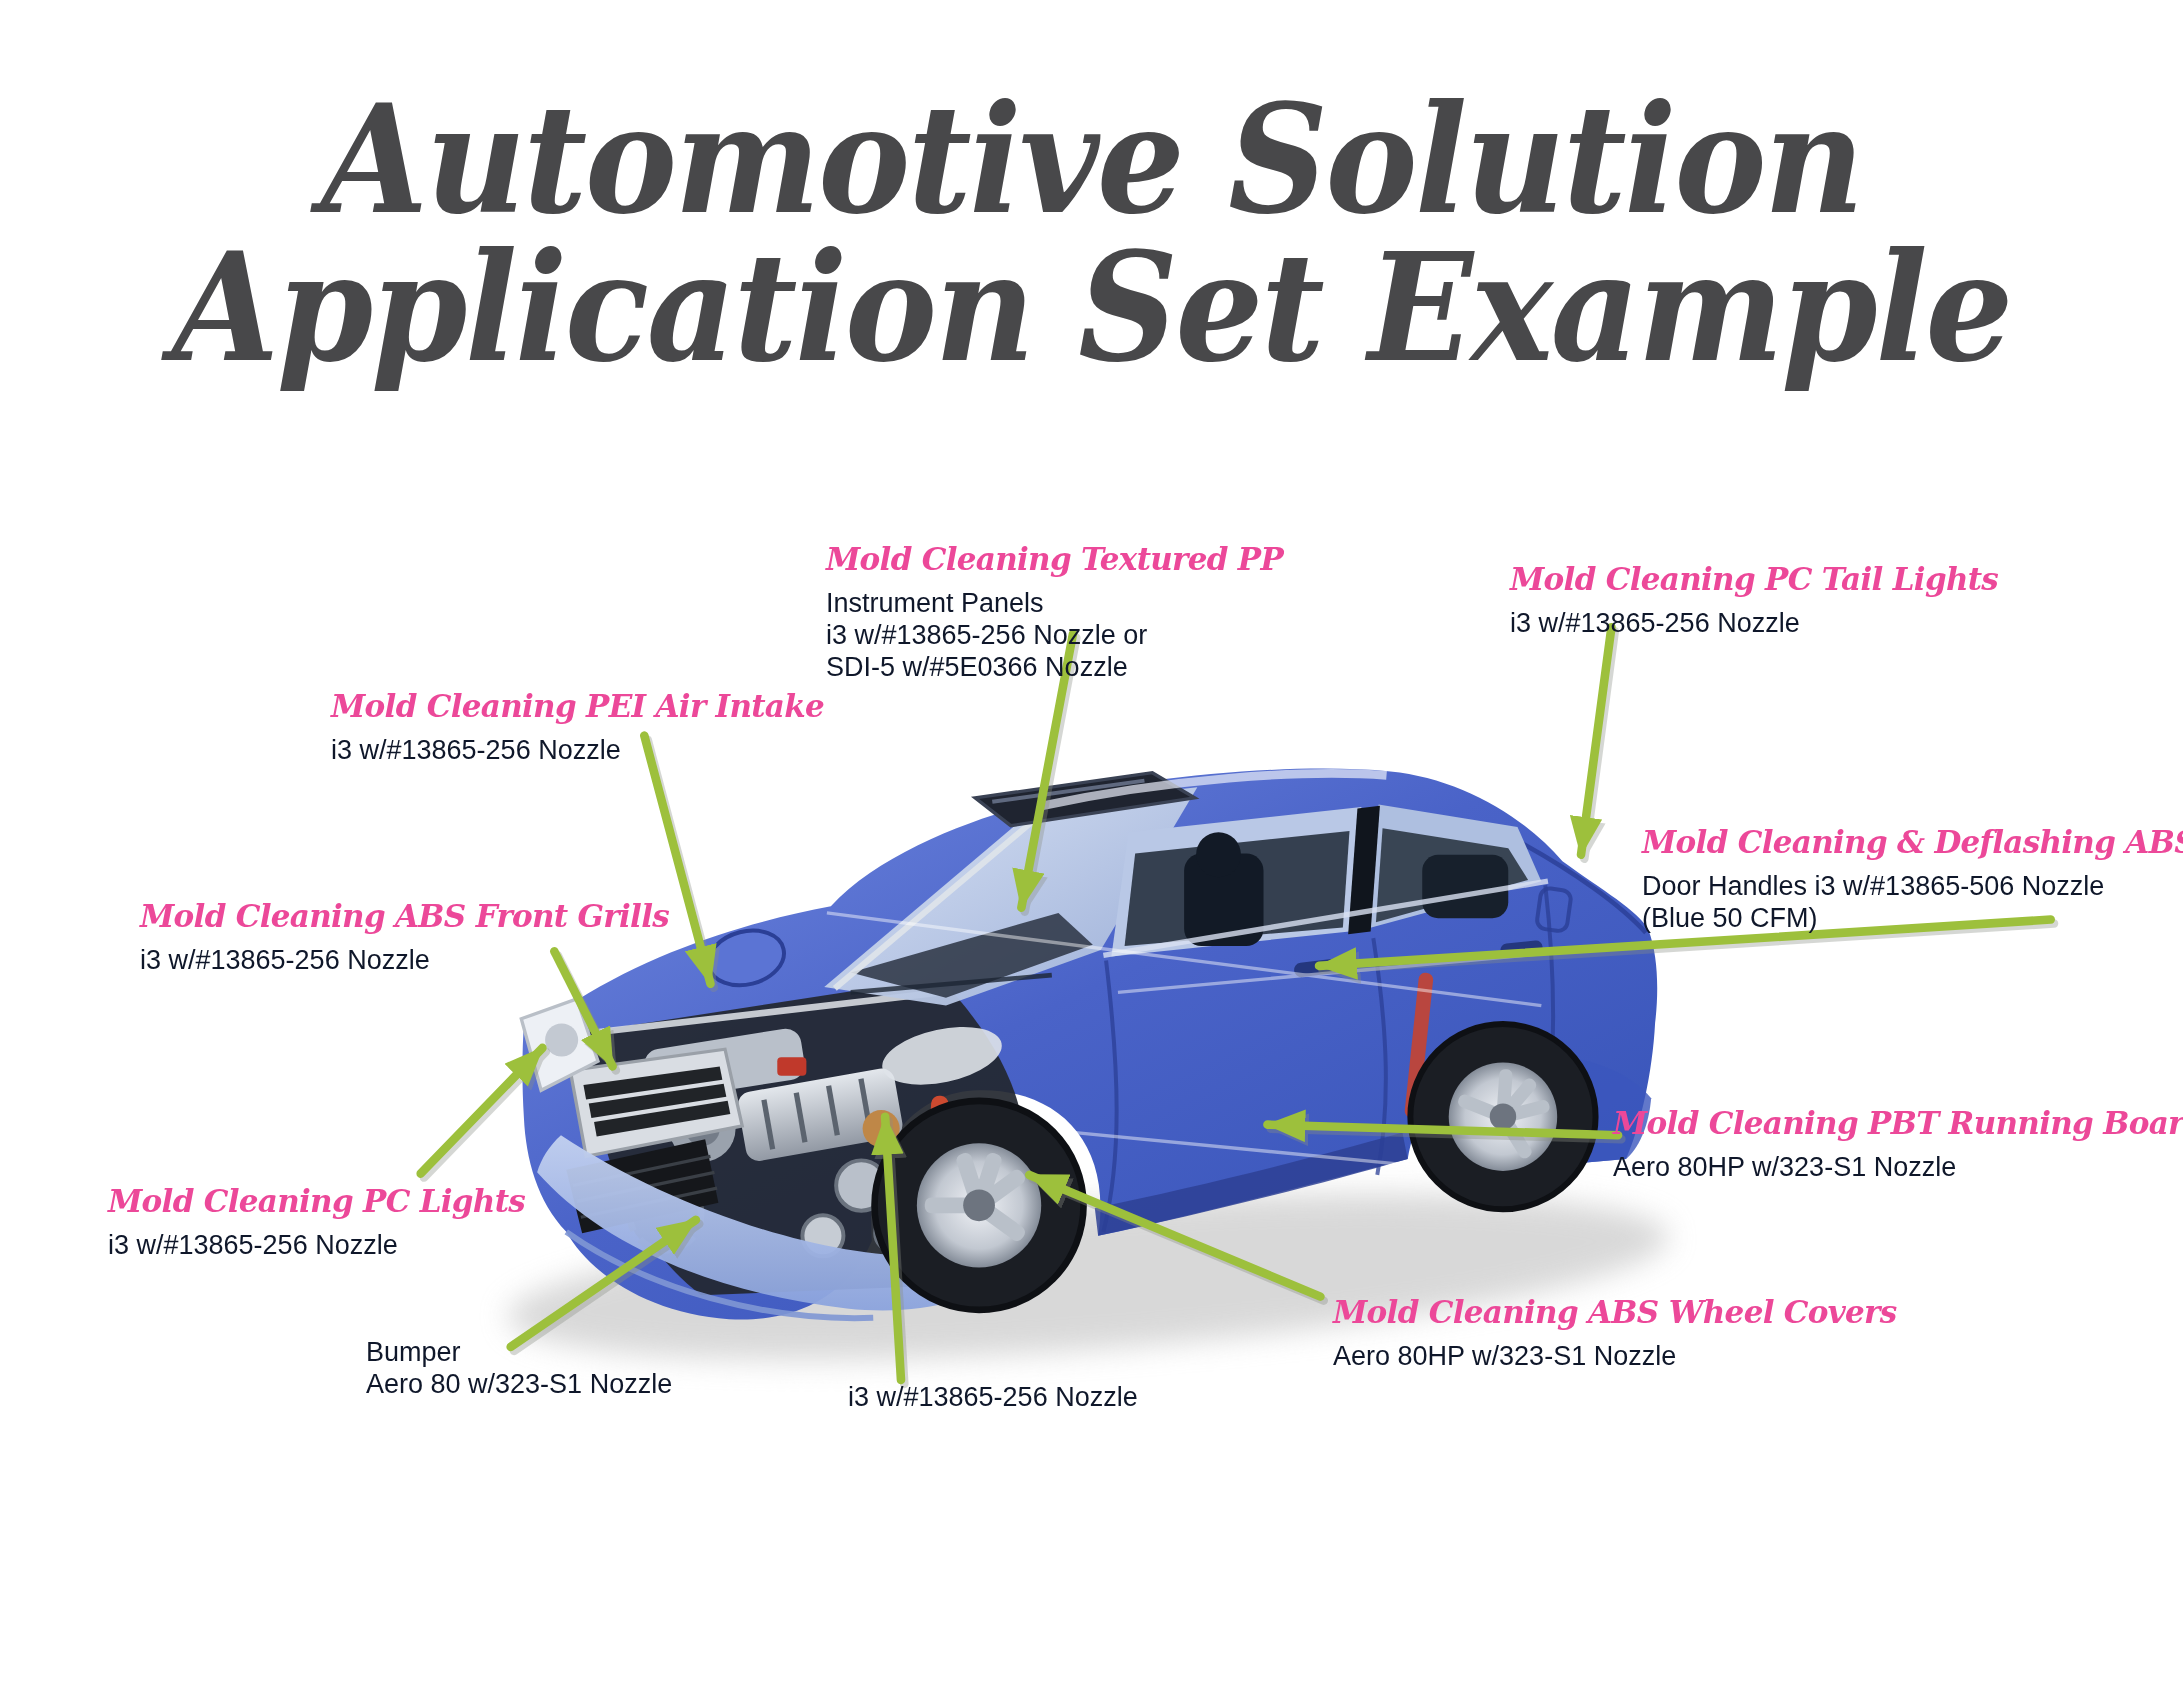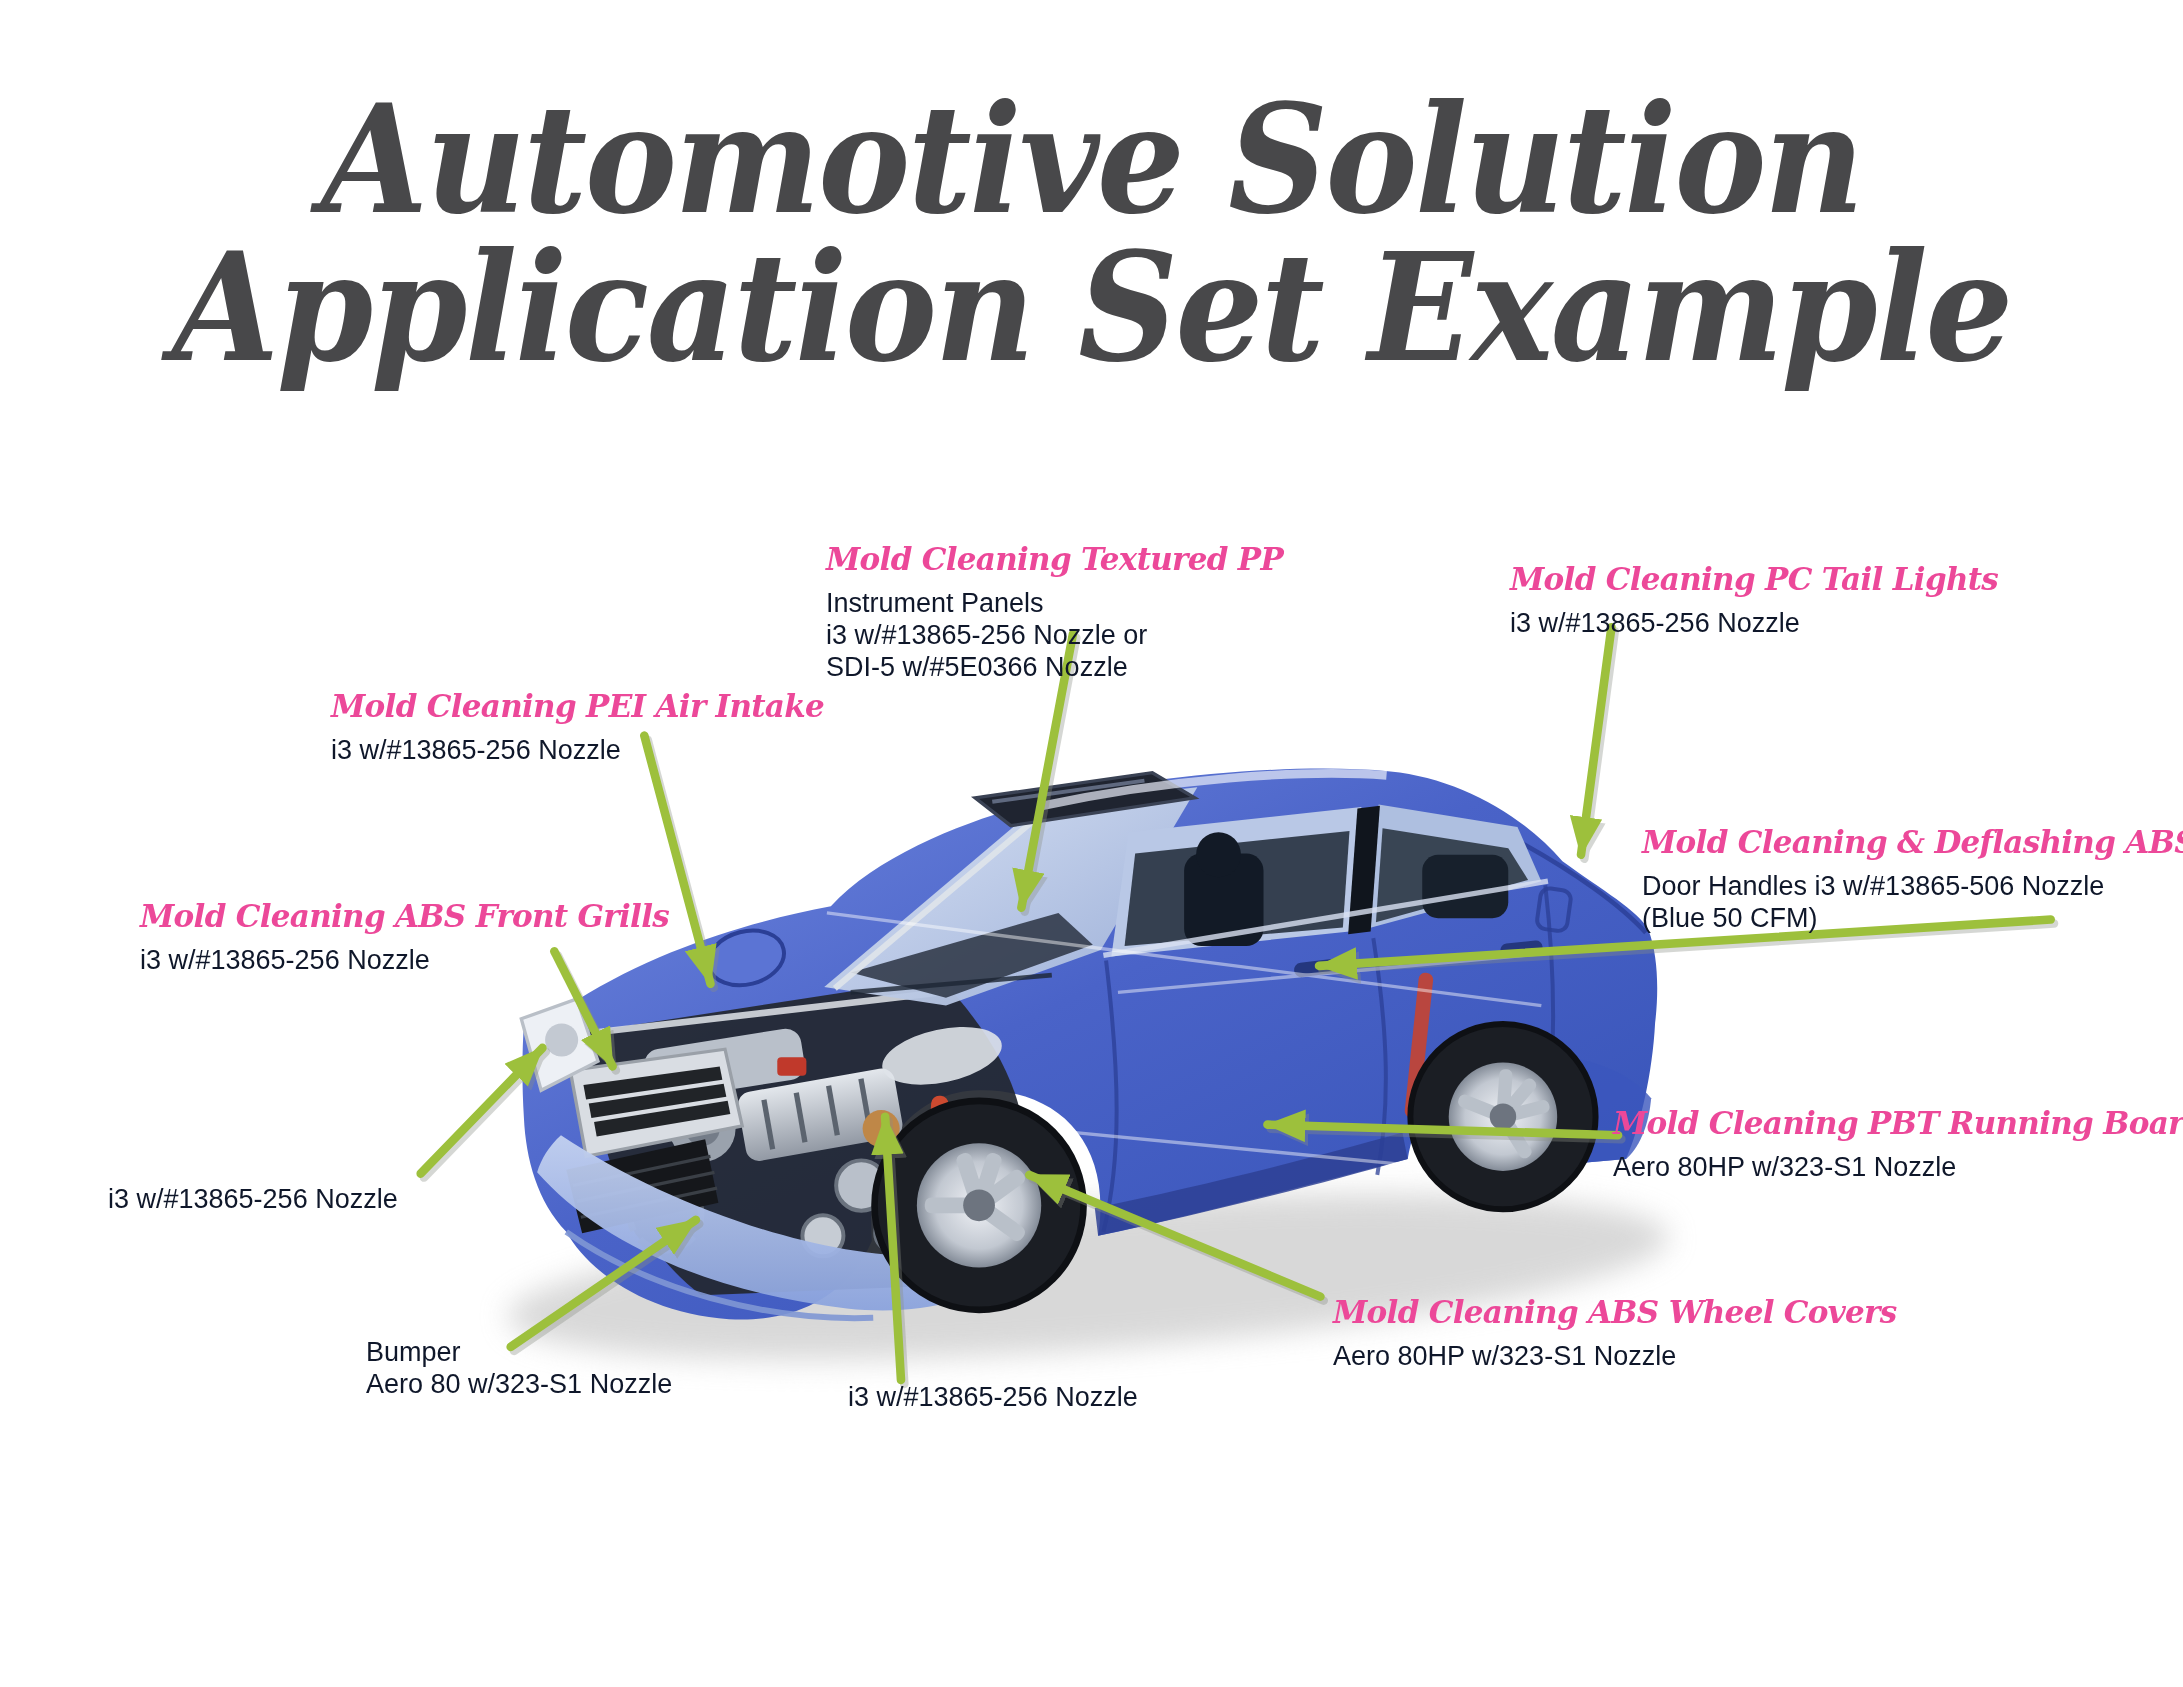--- a/index.html
+++ b/index.html
@@ -279,20 +279,21 @@
   <h2>Mold Cleaning ABS Front Grills</h2>
   <div class="sub">i3 w/#13865-256 Nozzle</div>
 </div>
 
 <div class="callout" style="left:1613px;top:1105px">
   <h2>Mold Cleaning PBT Running Boards</h2>
   <div class="sub">Aero 80HP w/323-S1 Nozzle</div>
 </div>
 
 <div class="callout" style="left:108px;top:1183px">
+  <h2>Mold Cleaning PC Lights</h2>
   <div class="sub">i3 w/#13865-256 Nozzle</div>
 </div>
 
 <div class="callout" style="left:1333px;top:1294px">
   <h2>Mold Cleaning ABS Wheel Covers</h2>
   <div class="sub">Aero 80HP w/323-S1 Nozzle</div>
 </div>
 
 <div class="callout" style="left:366px;top:1336px">
   <div class="sub">Bumper</div>

